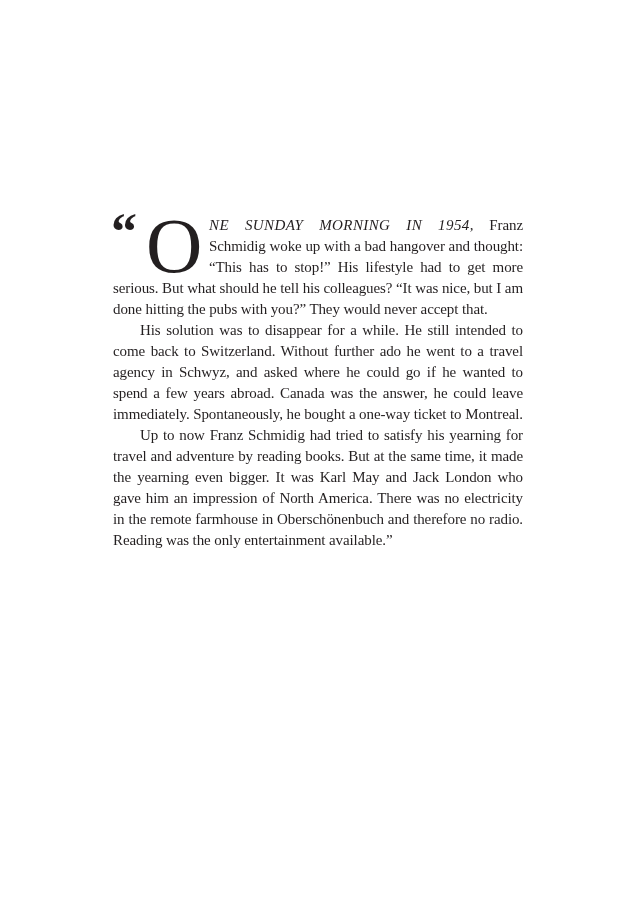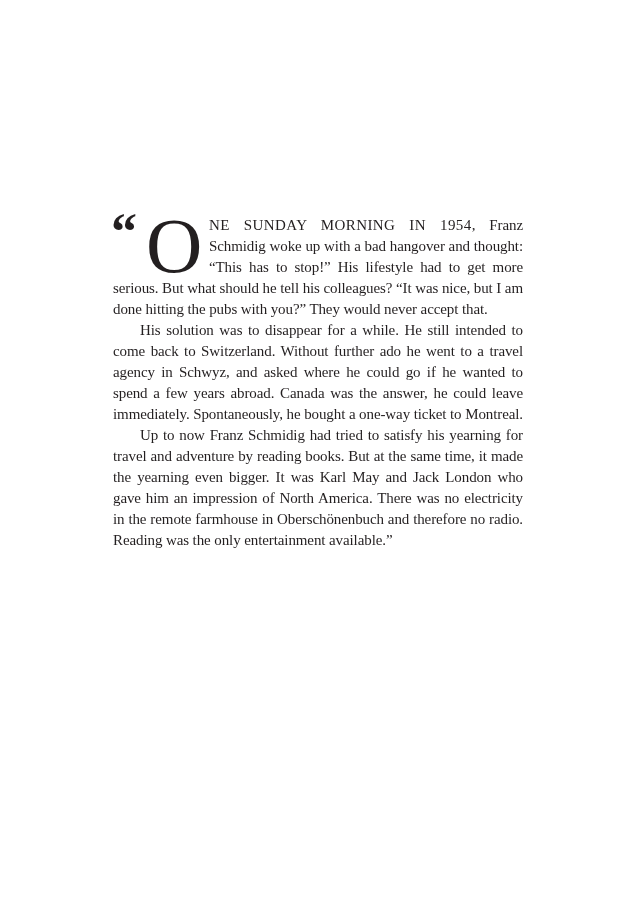--- a/index.html
+++ b/index.html
@@ -50,20 +50,21 @@
     margin-left: 33px;
     margin-right: 7px;
     font-size: 78px;
     line-height: 62px;
     letter-spacing: 0;
     text-align: center;
     color: #231f20;
   }
   .lead-caps {
     letter-spacing: 0.4px;
+    font-style: italic;
   }
 </style>
 </head>
 <body>
 
 <div class="page">
   <div class="textblock">
     <p>
       <span class="opening-quote">“</span><span class="dropcap">O</span><span class="lead-caps">NE SUNDAY MORNING IN 1954,</span><span> Franz Schmidig woke up with a bad hangover and thought: “This has to stop!” His lifestyle had to get more serious. But what should he tell his colleagues? “It was nice, but I am done hitting the pubs with you?” They would never accept that.</span>
     </p>

